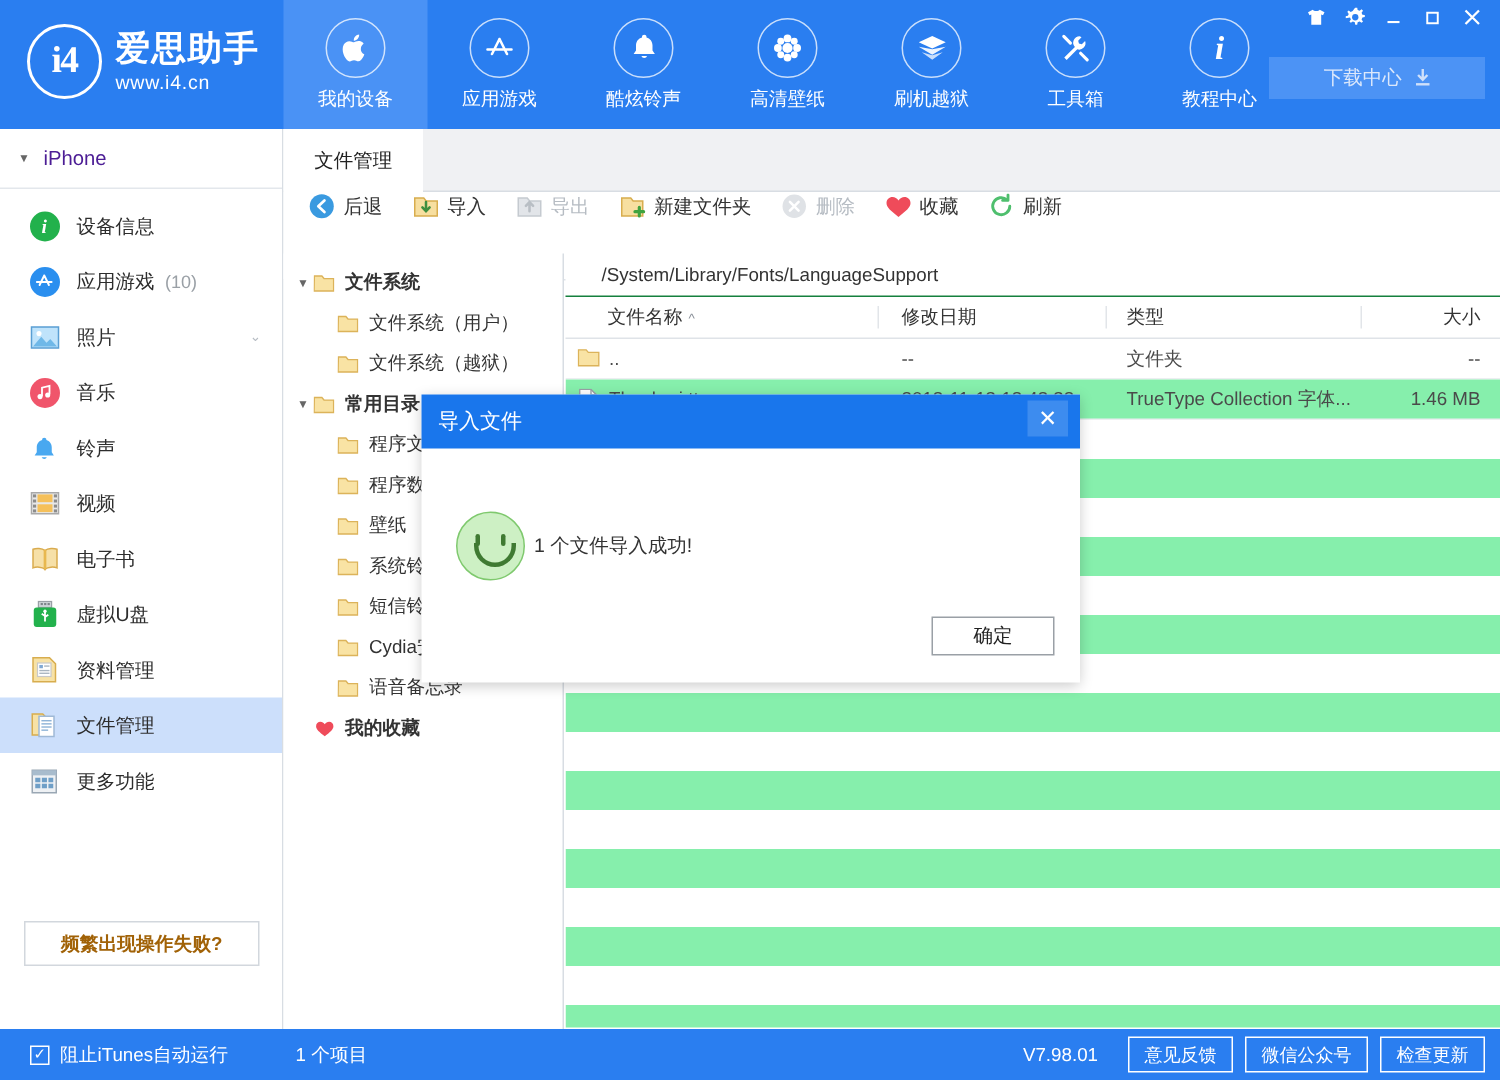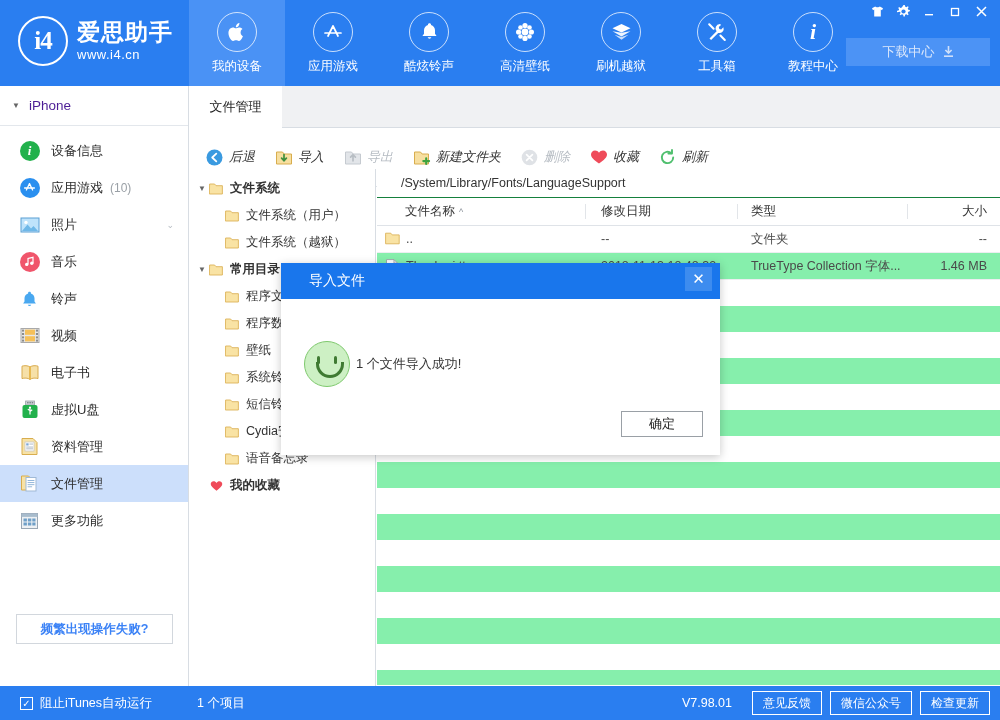--- a/index.html
+++ b/index.html
@@ -47,32 +47,32 @@
   .side-list{padding-top:6px;}
   .side-item{height:37px;display:flex;align-items:center;padding-left:19px;cursor:pointer;position:relative;}
   .side-item.active{background:#ccdffb;}
   .side-ico{width:21px;height:21px;margin-right:11px;display:flex;align-items:center;
     justify-content:center;font-size:13px;color:#fff;flex:none;}
   .rnd{border-radius:50%;}
   .side-label{font-size:13px;color:#2d2d2d;}
   .side-count{font-size:12px;color:#9aa0a6;margin-left:7px;}
   .side-chev{position:absolute;right:14px;font-size:9px;color:#b6bcc3;}
   .helpbtn{position:absolute;left:16px;bottom:42px;width:157px;height:30px;border:1px solid #d2d7dd;
-    background:#fff;color:#3b82f6;font-size:12.5px;font-weight:bold;display:flex;align-items:center;
+    background:#fff;color:#a16207;font-size:12.5px;font-weight:bold;display:flex;align-items:center;
     justify-content:center;cursor:pointer;box-sizing:border-box;}
 
   
   .tabstrip{position:absolute;left:189px;top:86px;width:811px;height:42px;background:#f0f1f3;
     border-bottom:1px solid #d8dde3;box-sizing:border-box;}
   .tab{position:absolute;left:0;top:0;width:93px;height:42px;background:#fff;display:flex;
     align-items:center;justify-content:center;font-size:13px;color:#222;cursor:pointer;}
 
   .toolbar{position:absolute;left:189px;top:128px;width:811px;height:59px;background:#fff;
-    border-bottom:1px solid #dfe3e8;box-sizing:border-box;display:flex;align-items:center;
-    padding-left:16px;font-style:italic;}
+    border-bottom:1px solid #dfe3e8;box-sizing:border-box;display:flex;align-items:flex-start;
+    padding-left:16px;}
   .tbtn{display:flex;align-items:center;margin-right:19px;cursor:pointer;font-size:13px;color:#333;}
   .tbtn.disabled{color:#b6bcc3;cursor:default;}
   .tbico{width:19px;height:19px;margin-right:5px;display:flex;align-items:center;justify-content:center;
     font-size:13px;flex:none;}
 
   
   .tree{position:absolute;left:189px;top:169px;width:187px;height:517px;background:#fff;
     border-right:1px solid #d8dde3;box-sizing:border-box;padding-top:6px;overflow:hidden;}
   .tnode{height:27px;display:flex;align-items:center;cursor:pointer;white-space:nowrap;}
   .tcaret{width:14px;font-size:8px;color:#666;text-align:center;flex:none;}
@@ -108,21 +108,21 @@
   .sb-count{position:absolute;left:197px;color:#fff;font-size:12.5px;}
   .sb-right{position:absolute;right:10px;display:flex;align-items:center;}
   .sb-ver{color:#fff;font-size:12.5px;margin-right:12px;}
   .sb-btn{height:22px;padding:0 10px;border:1px solid #fff;color:#fff;font-size:12px;
     display:flex;align-items:center;margin-left:8px;cursor:pointer;}
 
   
   .modal{position:absolute;left:281px;top:263px;width:439px;height:192px;background:#fff;
     box-shadow:0 2px 9px rgba(0,0,0,.22);}
   .modal-title{height:36px;background:#1976ec;display:flex;align-items:center;
-    padding-left:28px;color:#fff;font-size:14px;position:relative;}
+    padding-left:11px;color:#fff;font-size:14px;position:relative;}
   .modal-close{position:absolute;right:8px;top:4px;width:27px;height:24px;display:flex;
     align-items:center;justify-content:center;color:#fff;font-size:15px;cursor:pointer;
     background:rgba(255,255,255,.16);}
   .modal-body{position:relative;height:156px;}
   .smiley{position:absolute;left:23px;top:42px;width:46px;height:46px;border-radius:50%;
     background:#cdf0c4;border:1px solid #7fc96e;box-sizing:border-box;}
   .smiley:before{content:"";position:absolute;left:12px;top:14px;width:3px;height:8px;
     background:#3f7a32;border-radius:2px;}
   .smiley:after{content:"";position:absolute;right:12px;top:14px;width:3px;height:8px;
     background:#3f7a32;border-radius:2px;}

